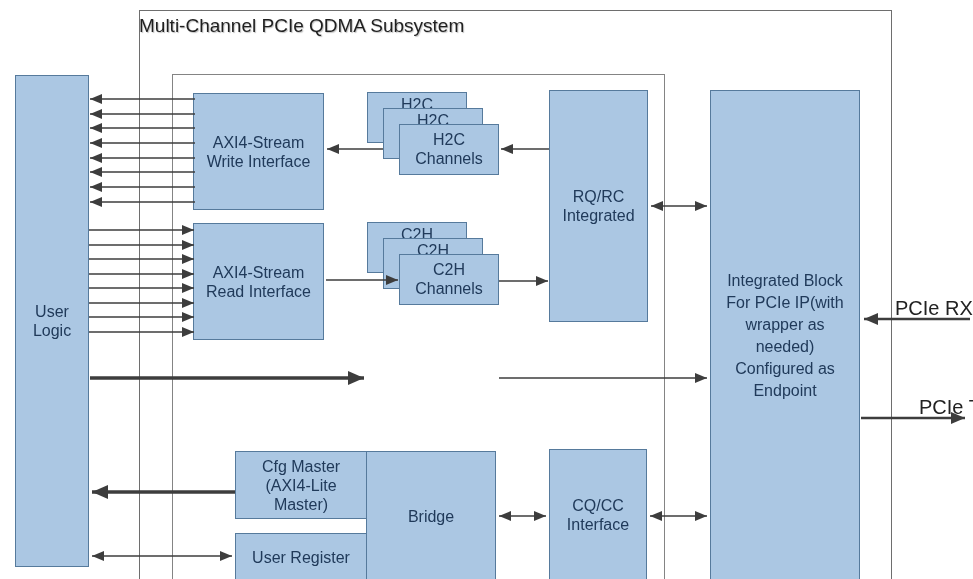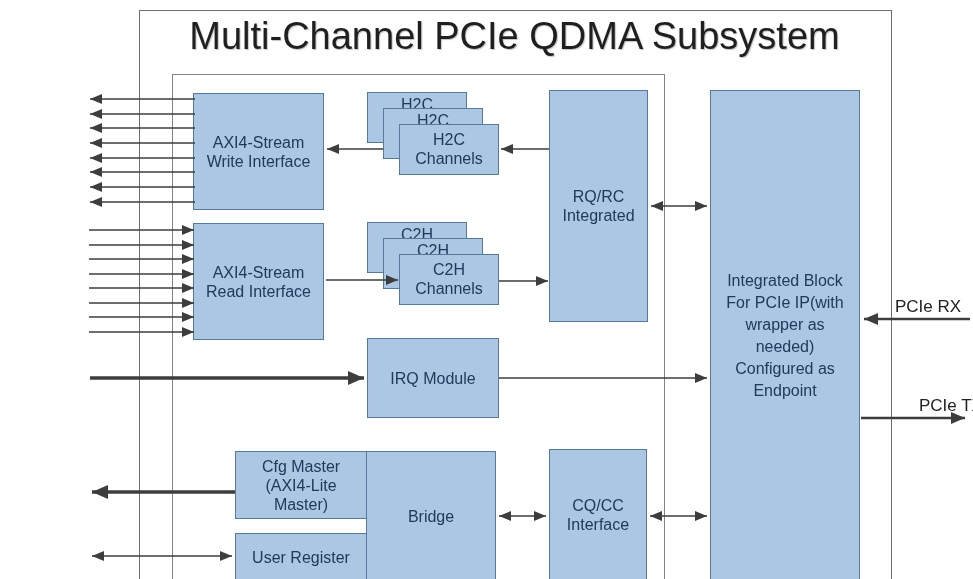--- a/index.html
+++ b/index.html
@@ -12,42 +12,44 @@
   #inner-box{left:172px;top:74px;width:491px;height:540px;border:1px solid #848484;}
   .block{
     position:absolute;background:var(--block-fill,#abc7e3);
     border:1.5px solid var(--block-border,#567a9c);
     box-sizing:border-box;display:flex;align-items:center;justify-content:center;
     text-align:center;font-size:16px;line-height:19px;white-space:pre-line;
   }
   .stack{width:100px;height:51px;align-items:flex-start;padding-top:2px;}
   .stack-front{padding-top:5px;}
   #title{
-    position:absolute;left:139px;top:15px;width:751px;text-align:center;
-    font-size:38px;color:#1f1f1f;text-shadow:1px 1px 1px rgba(80,80,80,0.35);
+    position:absolute;left:139px;top:15px;width:751px;
+    font-size:19px;color:#1f1f1f;text-shadow:1px 1px 1px rgba(80,80,80,0.35);
     white-space:nowrap;
   }
   .port-label{
-    position:absolute;font-size:17px;color:#222;white-space:nowrap;
+    position:absolute;font-size:20px;color:#222;white-space:nowrap;
   }
   #arrows{position:absolute;left:0;top:0;width:973px;height:579px;pointer-events:none;z-index:5;}
   .thin{stroke:var(--arrow-color,#3d3d3d);stroke-width:1.7;fill:none;}
   .mid{stroke:var(--arrow-color,#3d3d3d);stroke-width:2.6;fill:none;}
   .thick{stroke:var(--arrow-color,#3d3d3d);stroke-width:3.4;fill:none;}
 </style>
 </head>
 <body>
 
 <div id="canvas">
 
   <div id="title">Multi-Channel PCIe QDMA Subsystem</div>
 
   <div id="outer-box" class="boundary"></div>
   <div id="inner-box" class="boundary"></div>
 
+  <div class="block" style="left:15px;top:75px;width:74px;height:492px;">User
+Logic</div>
 
   <div class="block" style="left:193px;top:93px;width:131px;height:117px;">AXI4-Stream
 Write Interface</div>
 
   <div class="block" style="left:193px;top:223px;width:131px;height:117px;">AXI4-Stream
 Read Interface</div>
 
   <div class="block stack" style="left:367px;top:92px;">H2C
 Channels</div>
   <div class="block stack" style="left:383px;top:108px;">H2C
@@ -58,21 +60,20 @@
   <div class="block stack" style="left:367px;top:222px;">C2H
 Channels</div>
   <div class="block stack" style="left:383px;top:238px;">C2H
 Channels</div>
   <div class="block stack stack-front" style="left:399px;top:254px;">C2H
 Channels</div>
 
   <div class="block" style="left:549px;top:90px;width:99px;height:232px;">RQ/RC
 Integrated</div>
 
-  <div class="block" style="left:367px;top:338px;width:132px;height:80px;">IRQ Module</div>
 
   <div class="block" style="left:235px;top:451px;width:132px;height:68px;">Cfg Master
 (AXI4-Lite
 Master)</div>
 
   <div class="block" style="left:235px;top:533px;width:132px;height:48px;">User Register</div>
 
   <div class="block" style="left:366px;top:451px;width:130px;height:130px;">Bridge</div>
 
   <div class="block" style="left:549px;top:449px;width:98px;height:132px;">CQ/CC

